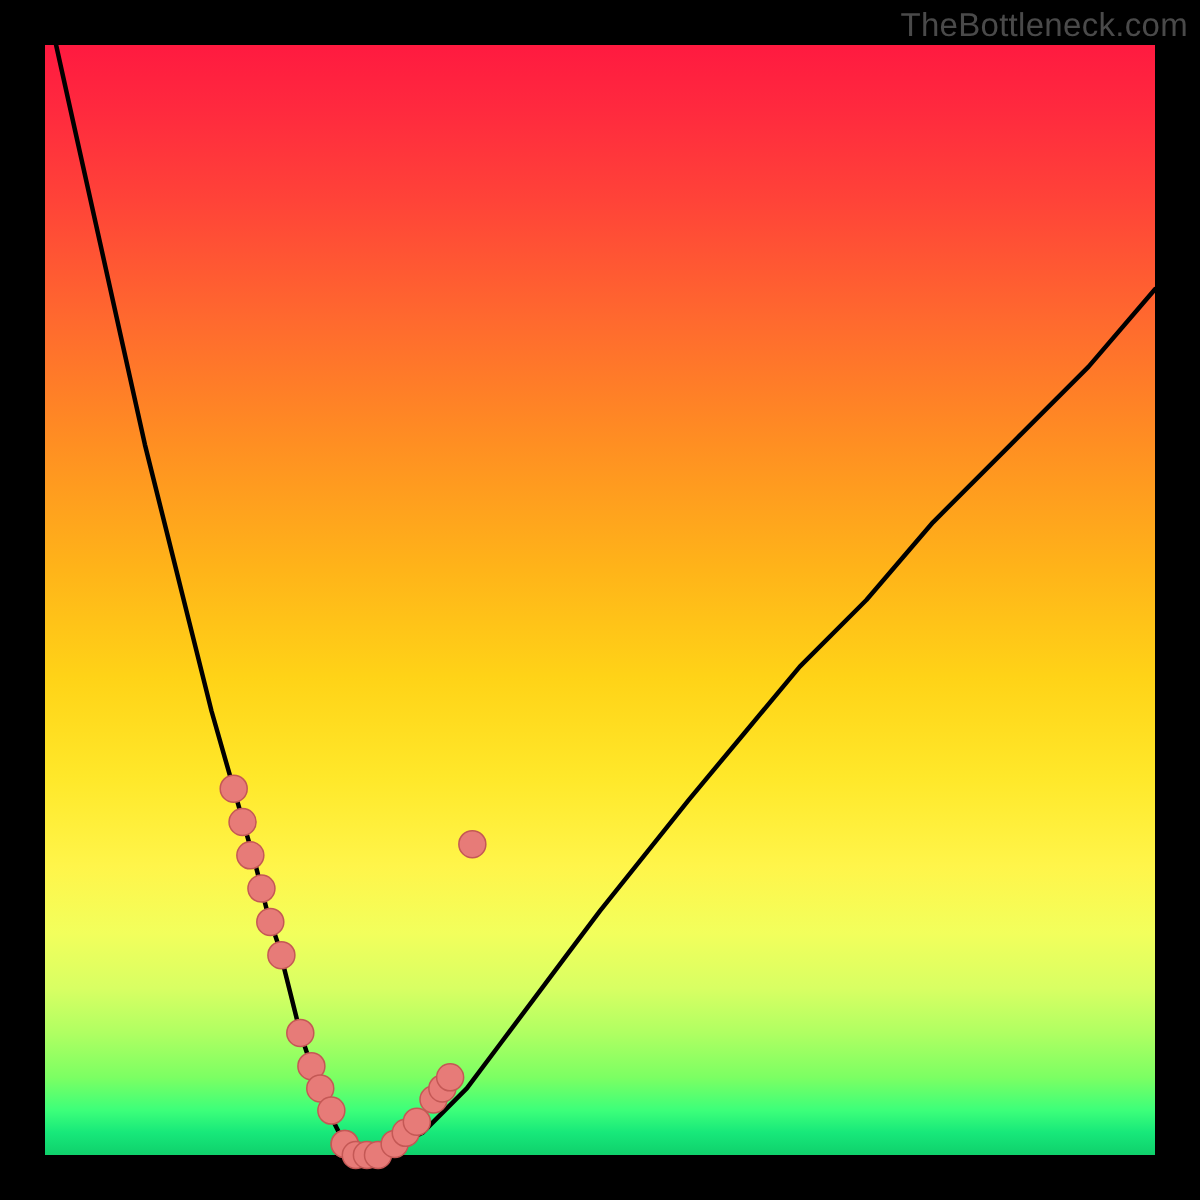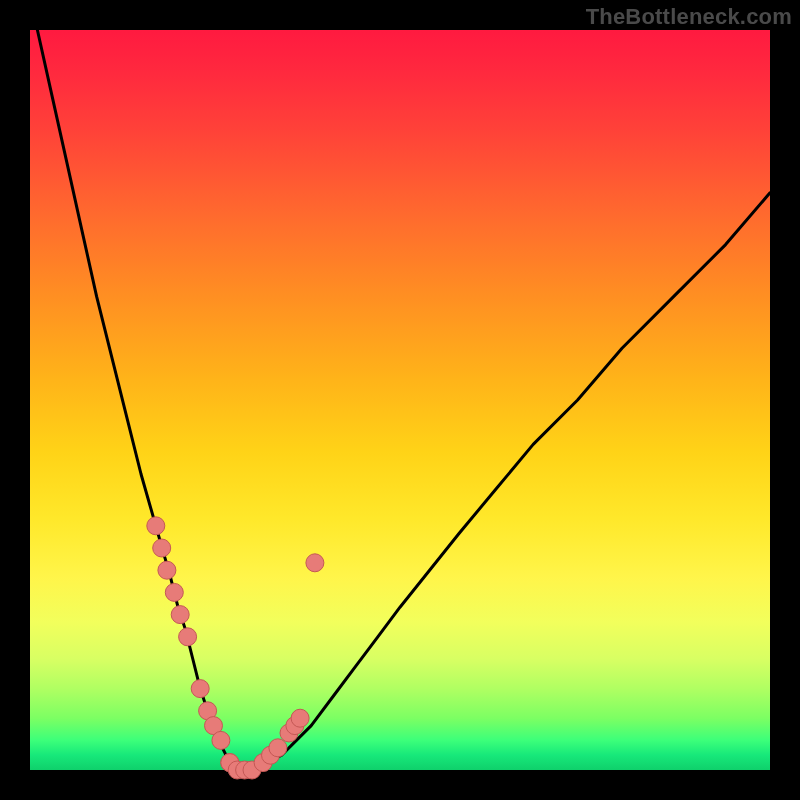--- a/index.html
+++ b/index.html
@@ -44,21 +44,21 @@
       #17e87a 98%,
       #0fd06b 100%
     );
   }
   .watermark {
     position: absolute;
     top: 4px;
     right: 8px;
     color: #4a4a4a;
     font-size: 22px;
-    font-weight: 700;
+    font-weight: 400;
     letter-spacing: 0.2px;
     user-select: none;
   }
   svg.curve {
     position: absolute;
     left: 0;
     top: 0;
     width: 740px;
     height: 740px;
     overflow: visible;

